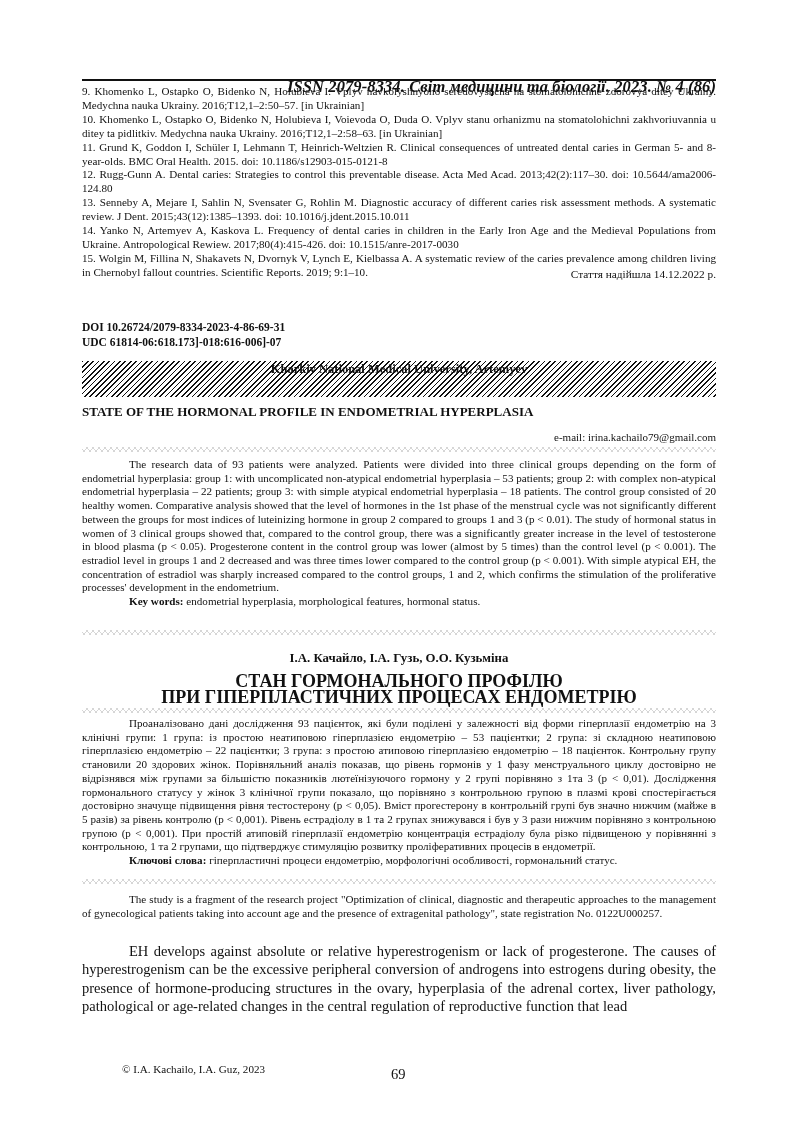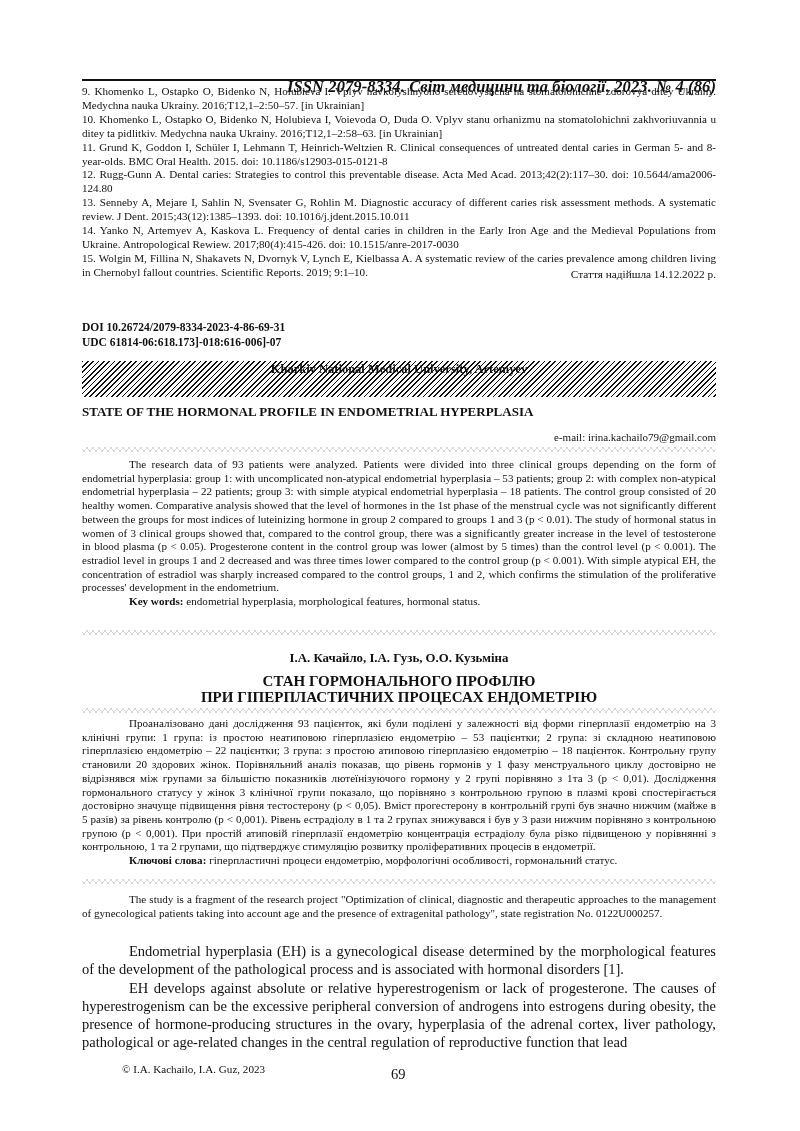--- a/index.html
+++ b/index.html
@@ -33,21 +33,21 @@
     background:
       linear-gradient(135deg, transparent 48%, #ccc 48%, #ccc 58%, transparent 58%) 0 0/6px 5px,
       linear-gradient(45deg, transparent 48%, #ccc 48%, #ccc 58%, transparent 58%) 3px 0/6px 5px;
     opacity: 0.8;
   }
   .abstract { position: absolute; left: 0; width: 634px; font-size: 11.1px; line-height: 13.7px; text-align: justify; }
   .abstract p { margin: 0; text-indent: 47px; }
   .abstract .kw { text-indent: 47px; }
   .abstract .kw b { font-weight: bold; }
   .authors-ua { position: absolute; top: 651px; left: 0; width: 634px; text-align: center; font-weight: bold; font-size: 12.8px; }
-  .title-ua { position: absolute; top: 673px; left: 0; width: 634px; text-align: center; font-weight: bold; font-size: 15px; line-height: 16px; }
+  .title-ua { position: absolute; top: 673px; left: 0; width: 634px; text-align: center; font-weight: bold; font-size: 18px; line-height: 16px; }
   .funding { position: absolute; top: 893px; left: 0; width: 634px; font-size: 11.1px; line-height: 13.7px; text-align: justify; }
   .funding p { margin: 0; text-indent: 47px; }
   .body-text { position: absolute; top: 942px; left: 0; width: 634px; font-size: 14.5px; line-height: 18.3px; text-align: justify; }
   .body-text p { margin: 0; text-indent: 47px; }
   .copyright { position: absolute; top: 1063px; left: 40px; font-size: 11.1px; }
   .page-num { position: absolute; top: 1066px; left: 309px; font-size: 14.5px; }
 </style>
 </head>
 <body>
 
@@ -102,20 +102,19 @@
     <p class="kw"><b>Ключові слова:</b><span> гіперпластичні процеси ендометрію, морфологічні особливості, гормональний статус.</span></p>
   </div>
 
   <div class="zigzag" style="top:879px"></div>
 
   <div class="funding">
     <p>The study is a fragment of the research project "Optimization of clinical, diagnostic and therapeutic approaches to the management of gynecological patients taking into account age and the presence of extragenital pathology", state registration No.  0122U000257.</p>
   </div>
 
   <div class="body-text">
-    <p>Endometrial hyperplasia (EH) is a gynecological disease determined by the morphological features of the development of the pathological process and is associated with hormonal disorders [1].</p>
     <p>EH develops against absolute or relative hyperestrogenism or lack of progesterone. The causes of hyperestrogenism can be the excessive peripheral conversion of androgens into estrogens during obesity, the presence of hormone-producing structures in the ovary, hyperplasia of the adrenal cortex, liver pathology, pathological or age-related changes in the central regulation of reproductive function that lead</p>
   </div>
 
   <div class="copyright">© I.A. Kachailo, I.A. Guz, 2023</div>
   <div class="page-num">69</div>
 
 </div>
 
 </body></html>

